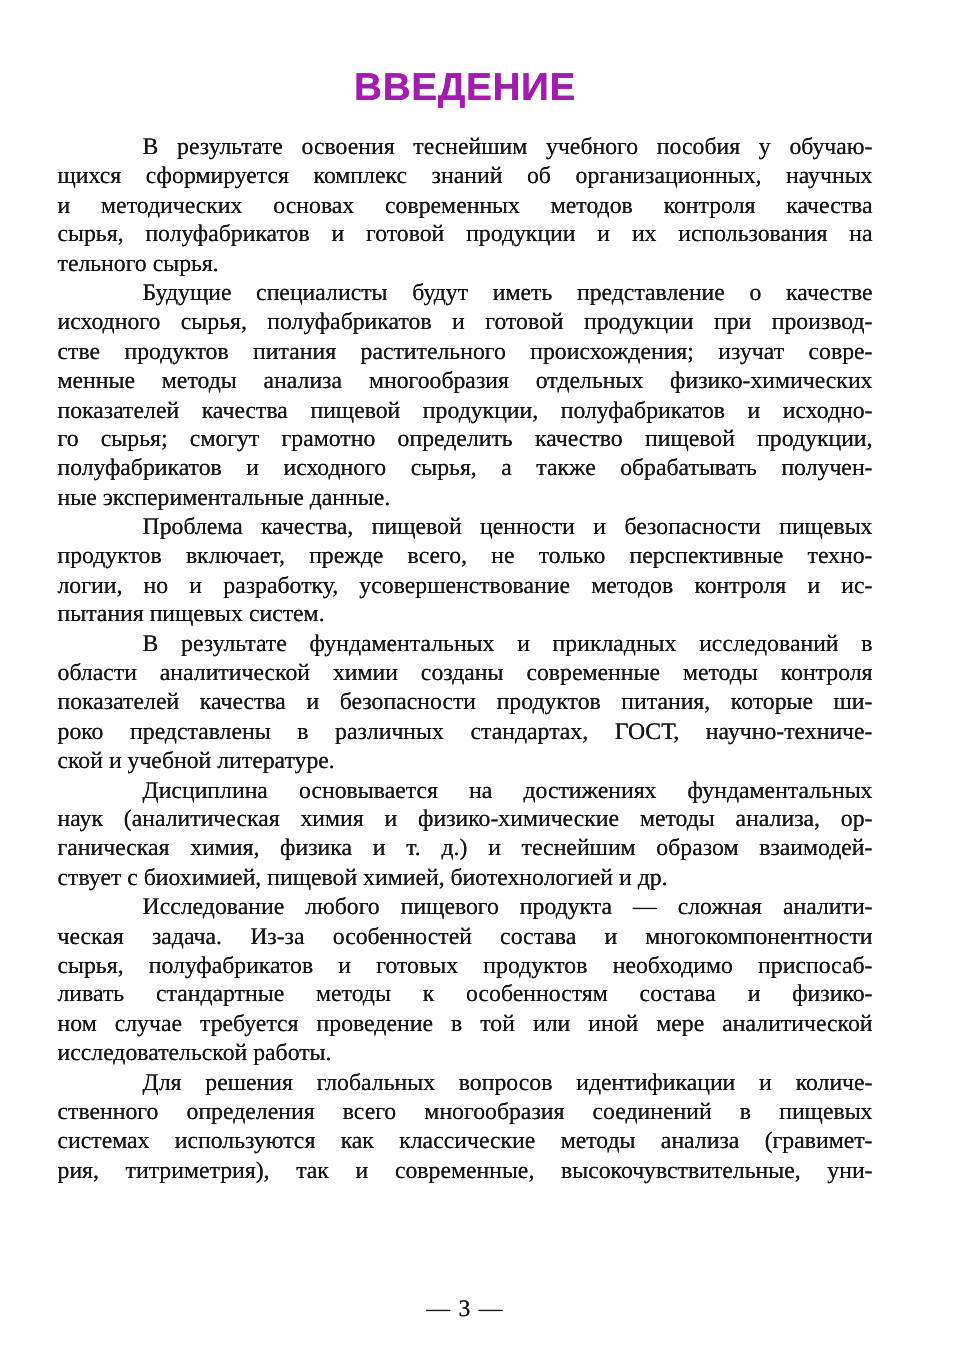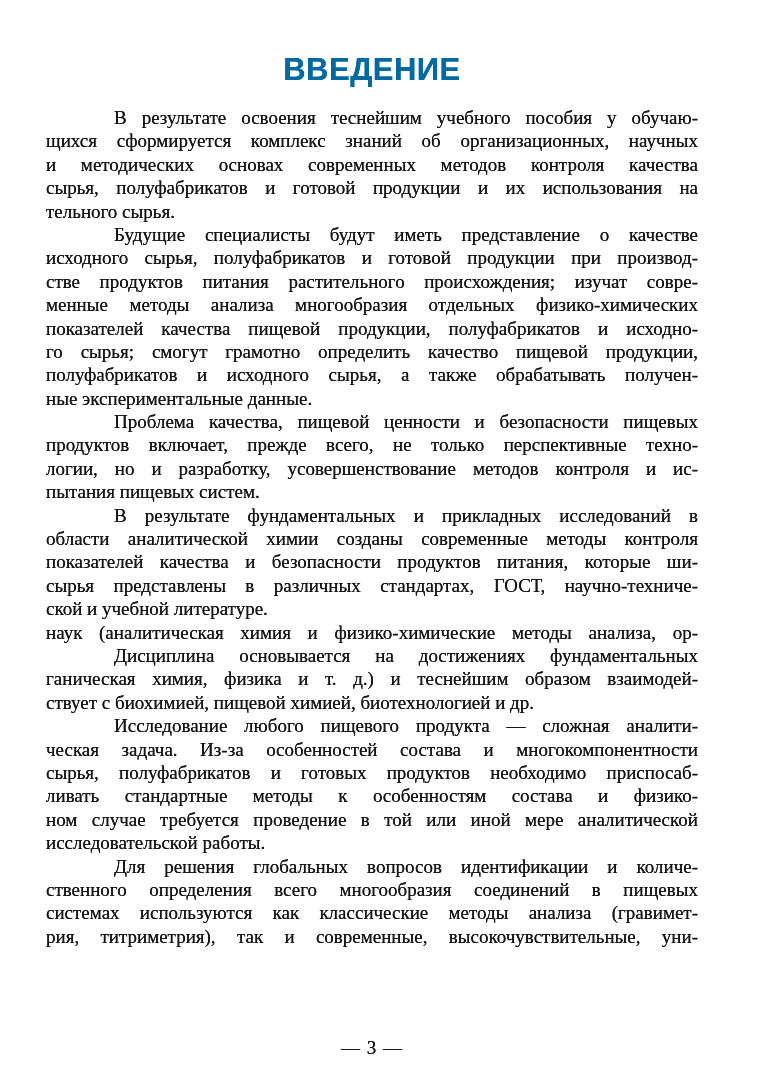--- a/index.html
+++ b/index.html
@@ -16,21 +16,21 @@
     position: absolute;
     top: 52px;
     left: 46px;
     width: 652px;
     text-align: center;
     font-family: "Liberation Sans", sans-serif;
     font-weight: bold;
     font-size: 31px;
     line-height: 36px;
     letter-spacing: 0.5px;
-    color: #0369a1;
+    color: #a21caf;
     text-shadow: 0 0 0.5px currentColor;
   }
   .body-text {
     position: absolute;
     top: 106px;
     left: 46px;
     width: 652px;
     font-size: 19px;
     text-shadow: 0 0 0.45px currentColor;
   }
@@ -84,26 +84,26 @@
       <div>
         <div class="text-line first">Проблема качества, пищевой ценности и безопасности пищевых</div>
         <div class="text-line">продуктов включает, прежде всего, не только перспективные техно-</div>
         <div class="text-line">логии, но и разработку, усовершенствование методов контроля и ис-</div>
         <div class="text-line para-end">пытания пищевых систем.</div>
       </div>
       <div>
         <div class="text-line first">В результате фундаментальных и прикладных исследований в</div>
         <div class="text-line">области аналитической химии созданы современные методы контроля</div>
         <div class="text-line">показателей качества и безопасности продуктов питания, которые ши-</div>
-        <div class="text-line">сырья представлены в различных стандартах, ГОСТ, научно-техниче-</div>
+        <div class="text-line">роко представлены в различных стандартах, ГОСТ, научно-техниче-</div>
         <div class="text-line para-end">ской и учебной литературе.</div>
       </div>
       <div>
+        <div class="text-line first">Дисциплина основывается на достижениях фундаментальных</div>
         <div class="text-line">наук (аналитическая химия и физико-химические методы анализа, ор-</div>
-        <div class="text-line first">Дисциплина основывается на достижениях фундаментальных</div>
         <div class="text-line">ганическая химия, физика и т. д.) и теснейшим образом взаимодей-</div>
         <div class="text-line para-end">ствует с биохимией, пищевой химией, биотехнологией и др.</div>
       </div>
       <div>
         <div class="text-line first">Исследование любого пищевого продукта — сложная аналити-</div>
         <div class="text-line">ческая задача. Из-за особенностей состава и многокомпонентности</div>
         <div class="text-line">сырья, полуфабрикатов и готовых продуктов необходимо приспосаб-</div>
         <div class="text-line">ливать стандартные методы к особенностям состава и физико-</div>
         <div class="text-line">ном случае требуется проведение в той или иной мере аналитической</div>
         <div class="text-line para-end">исследовательской работы.</div>

